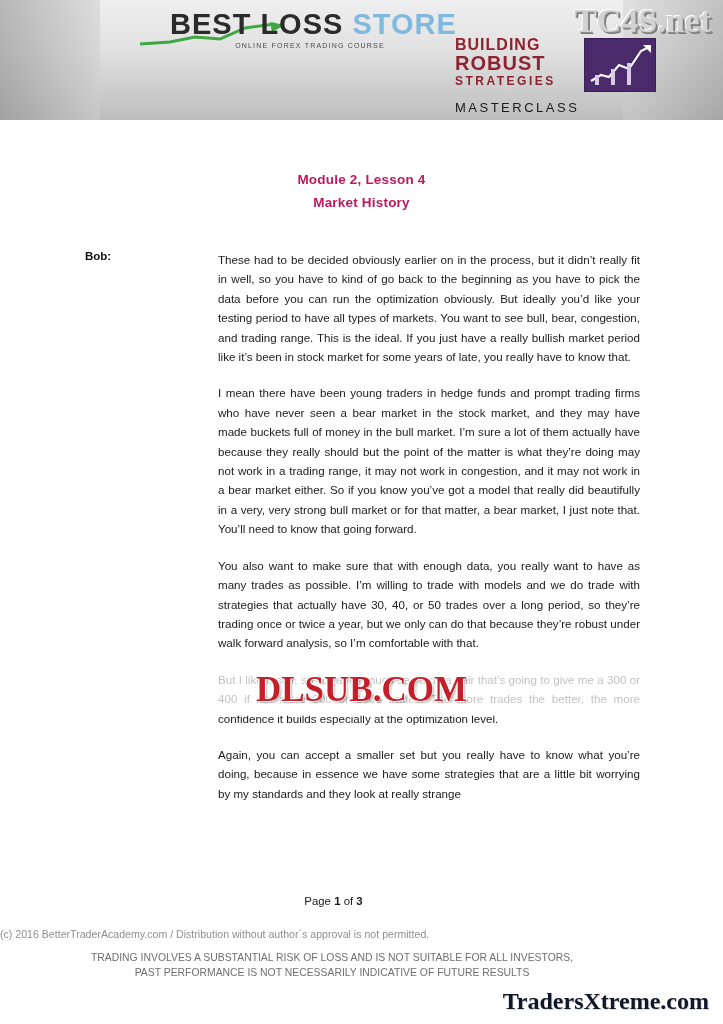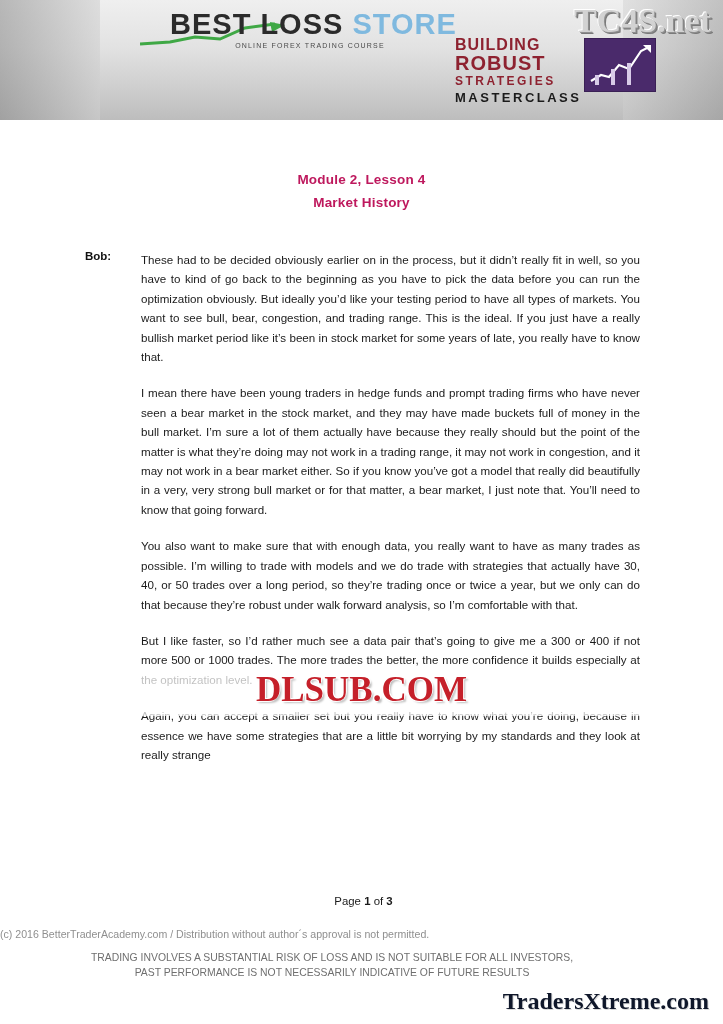--- a/index.html
+++ b/index.html
@@ -111,25 +111,25 @@
   }
   .brs-strategies {
     font-size: 12px;
     font-weight: bold;
     color: #8e2230;
     letter-spacing: 2.5px;
     line-height: 15px;
   }
   .brs-master {
     font-size: 13px;
-    font-weight: bold;
+    font-weight: normal;
     color: #1b1b1b;
     letter-spacing: 2.5px;
     line-height: 17px;
-    margin-top: 0;
+    margin-top: 10px;
   }
   .brs-chart {
     position: absolute;
     left: 129px;
     top: 2px;
     width: 70px;
     height: 52px;
     background: #4a2a6b;
     border: 1px solid #3a2055;
   }
@@ -149,35 +149,36 @@
     color: #be185d;
     letter-spacing: .2px;
   }
   .title-line.second {
     margin-top: 8px;
   }
 
   .content {
     margin-top: 40px;
     position: relative;
+    padding-left: 85px;
     padding-right: 83px;
   }
   .speaker {
     position: absolute;
     left: 85px;
     top: 0px;
     font-size: 11.5px;
     font-weight: bold;
     color: #111;
   }
   .paras {
     margin-left: 133px;
   }
   .paras p {
-    margin: 0 0 17px 8px;
+    margin: 0 0 17px 0;
     font-size: 11.6px;
     line-height: 19.4px;
     color: #1a1a1a;
     text-align: justify;
     text-justify: inter-word;
   }
 
   
   .watermark {
     position: absolute;
@@ -211,21 +212,20 @@
 
   
   .page-num {
     position: absolute;
     left: 0;
     top: 895px;
     width: 667px;
     text-align: center;
     font-size: 11.4px;
     color: #1a1a1a;
-    margin-left: 30px;
   }
   .page-num b { font-weight: bold; }
 
   .footer-copy {
     position: absolute;
     left: 0;
     top: 928px;
     width: 723px;
     text-align: left;
     font-size: 10.6px;

